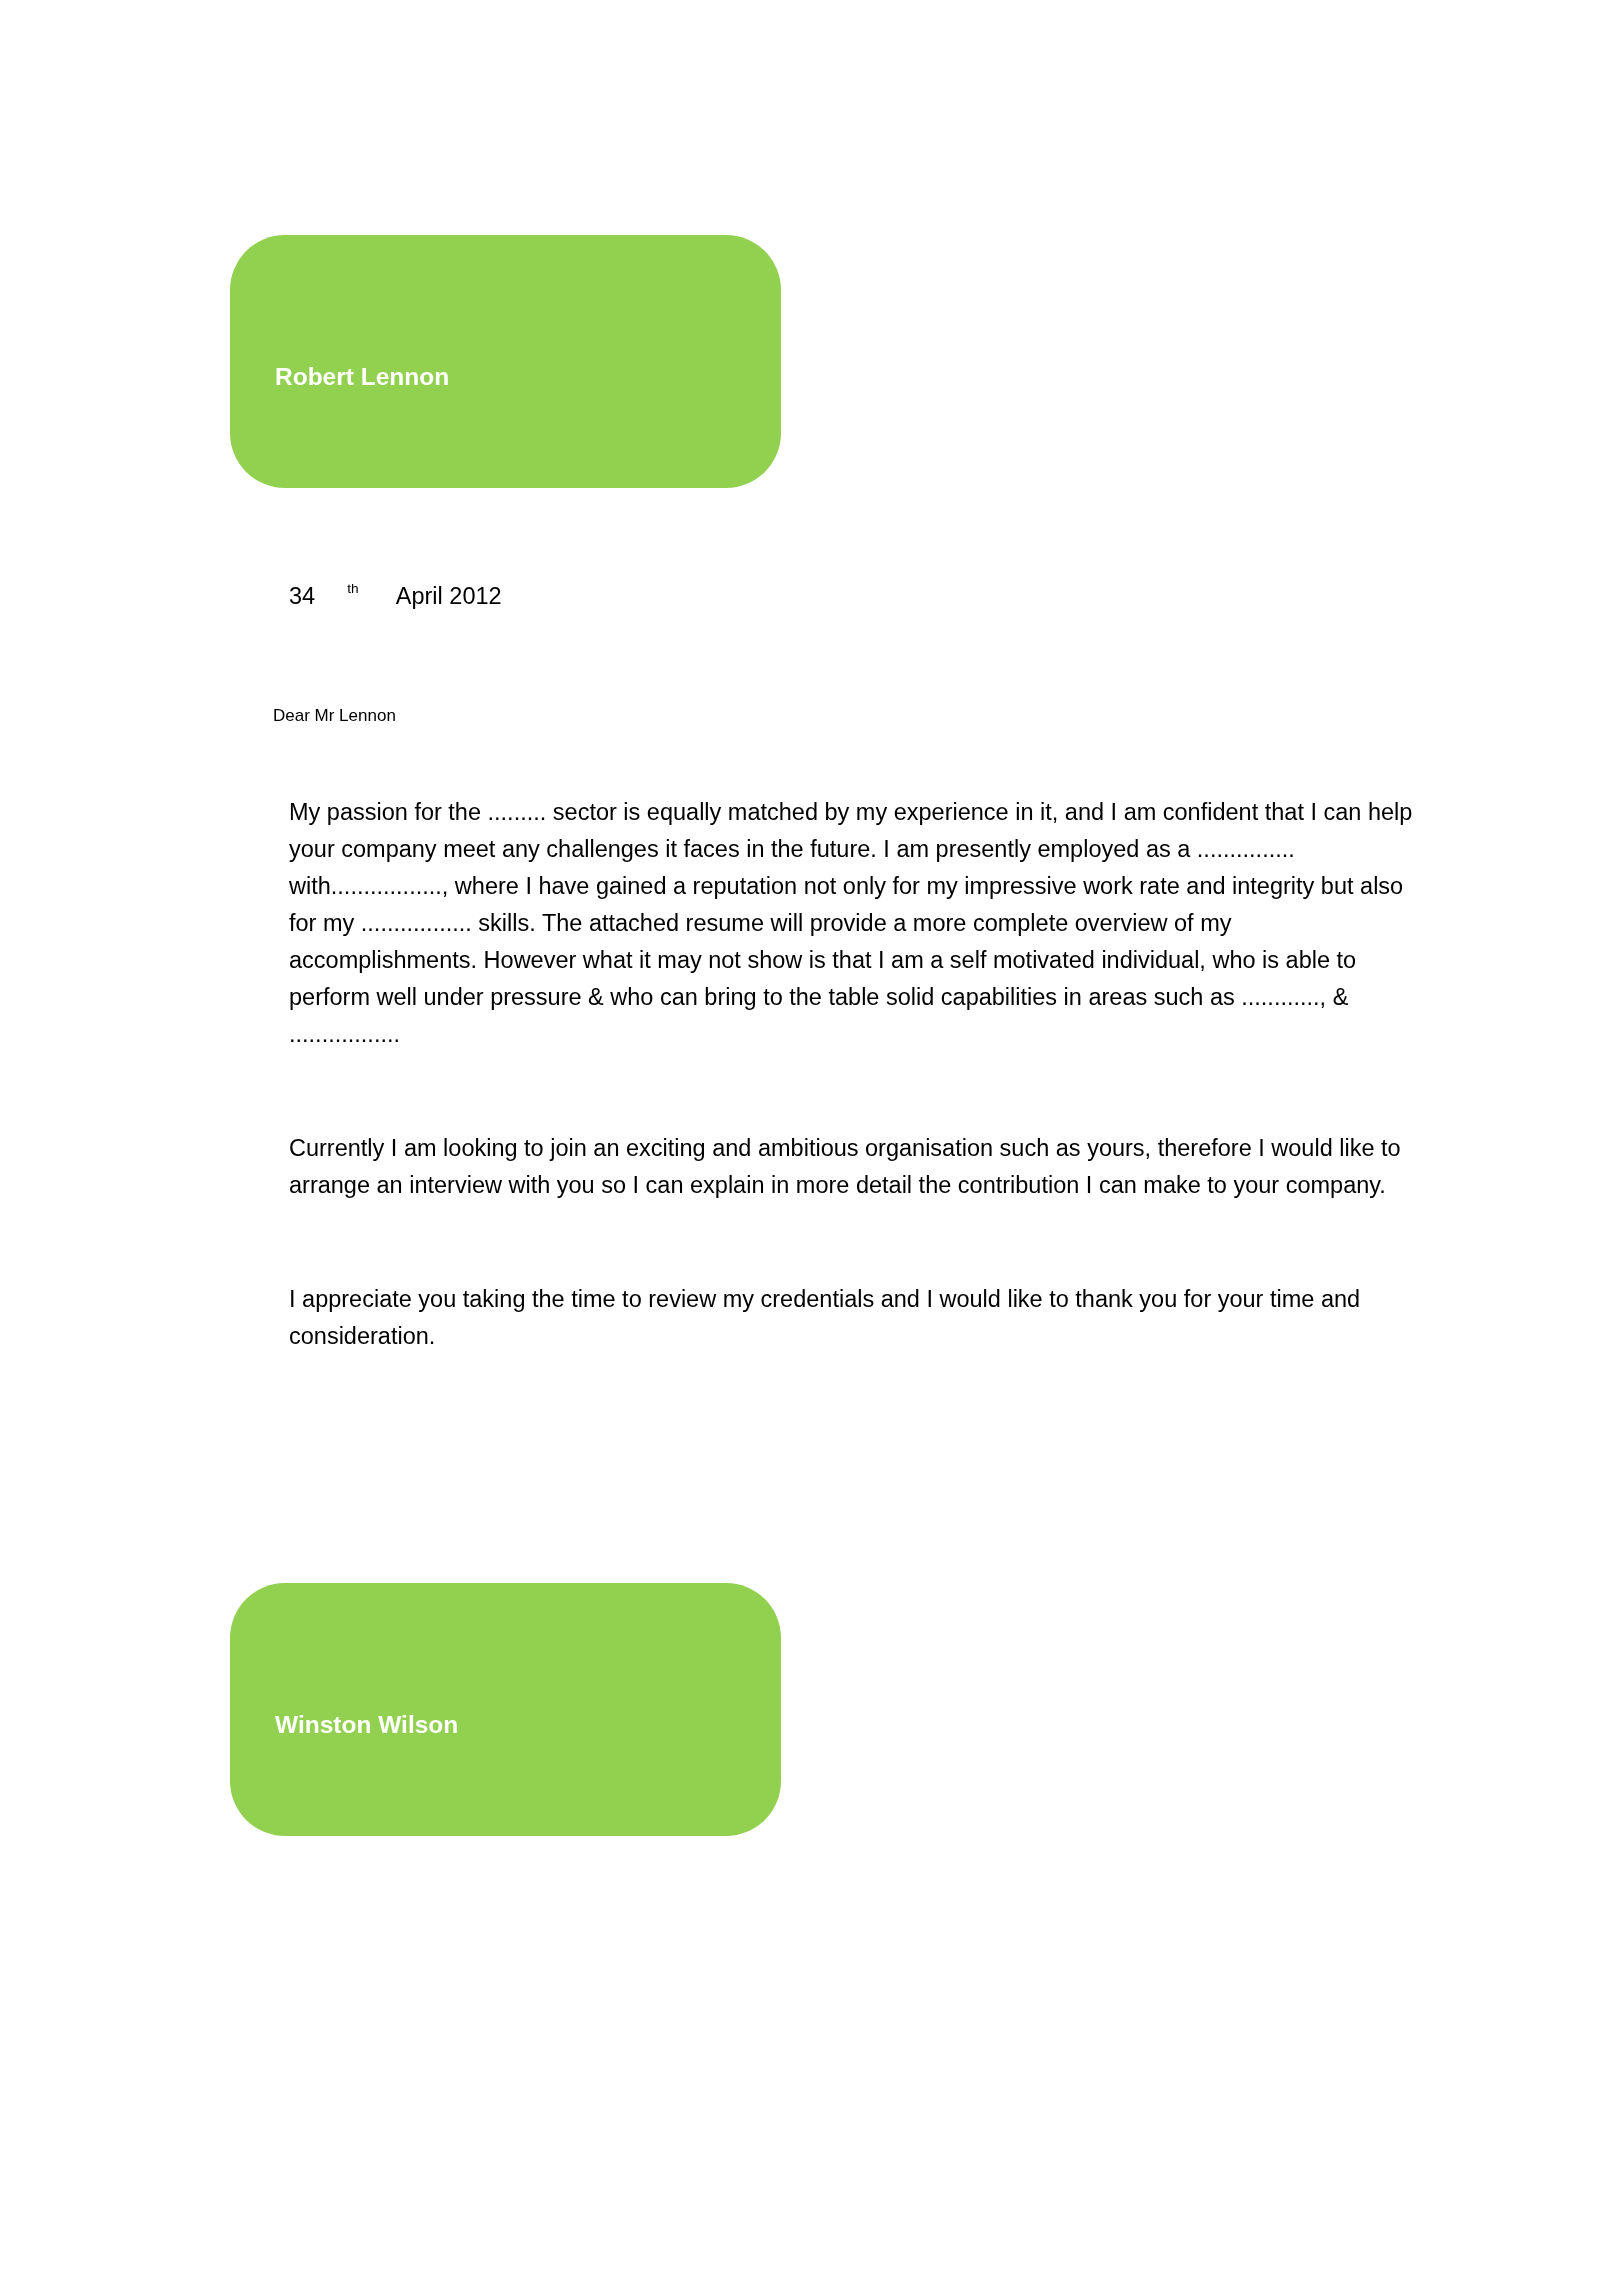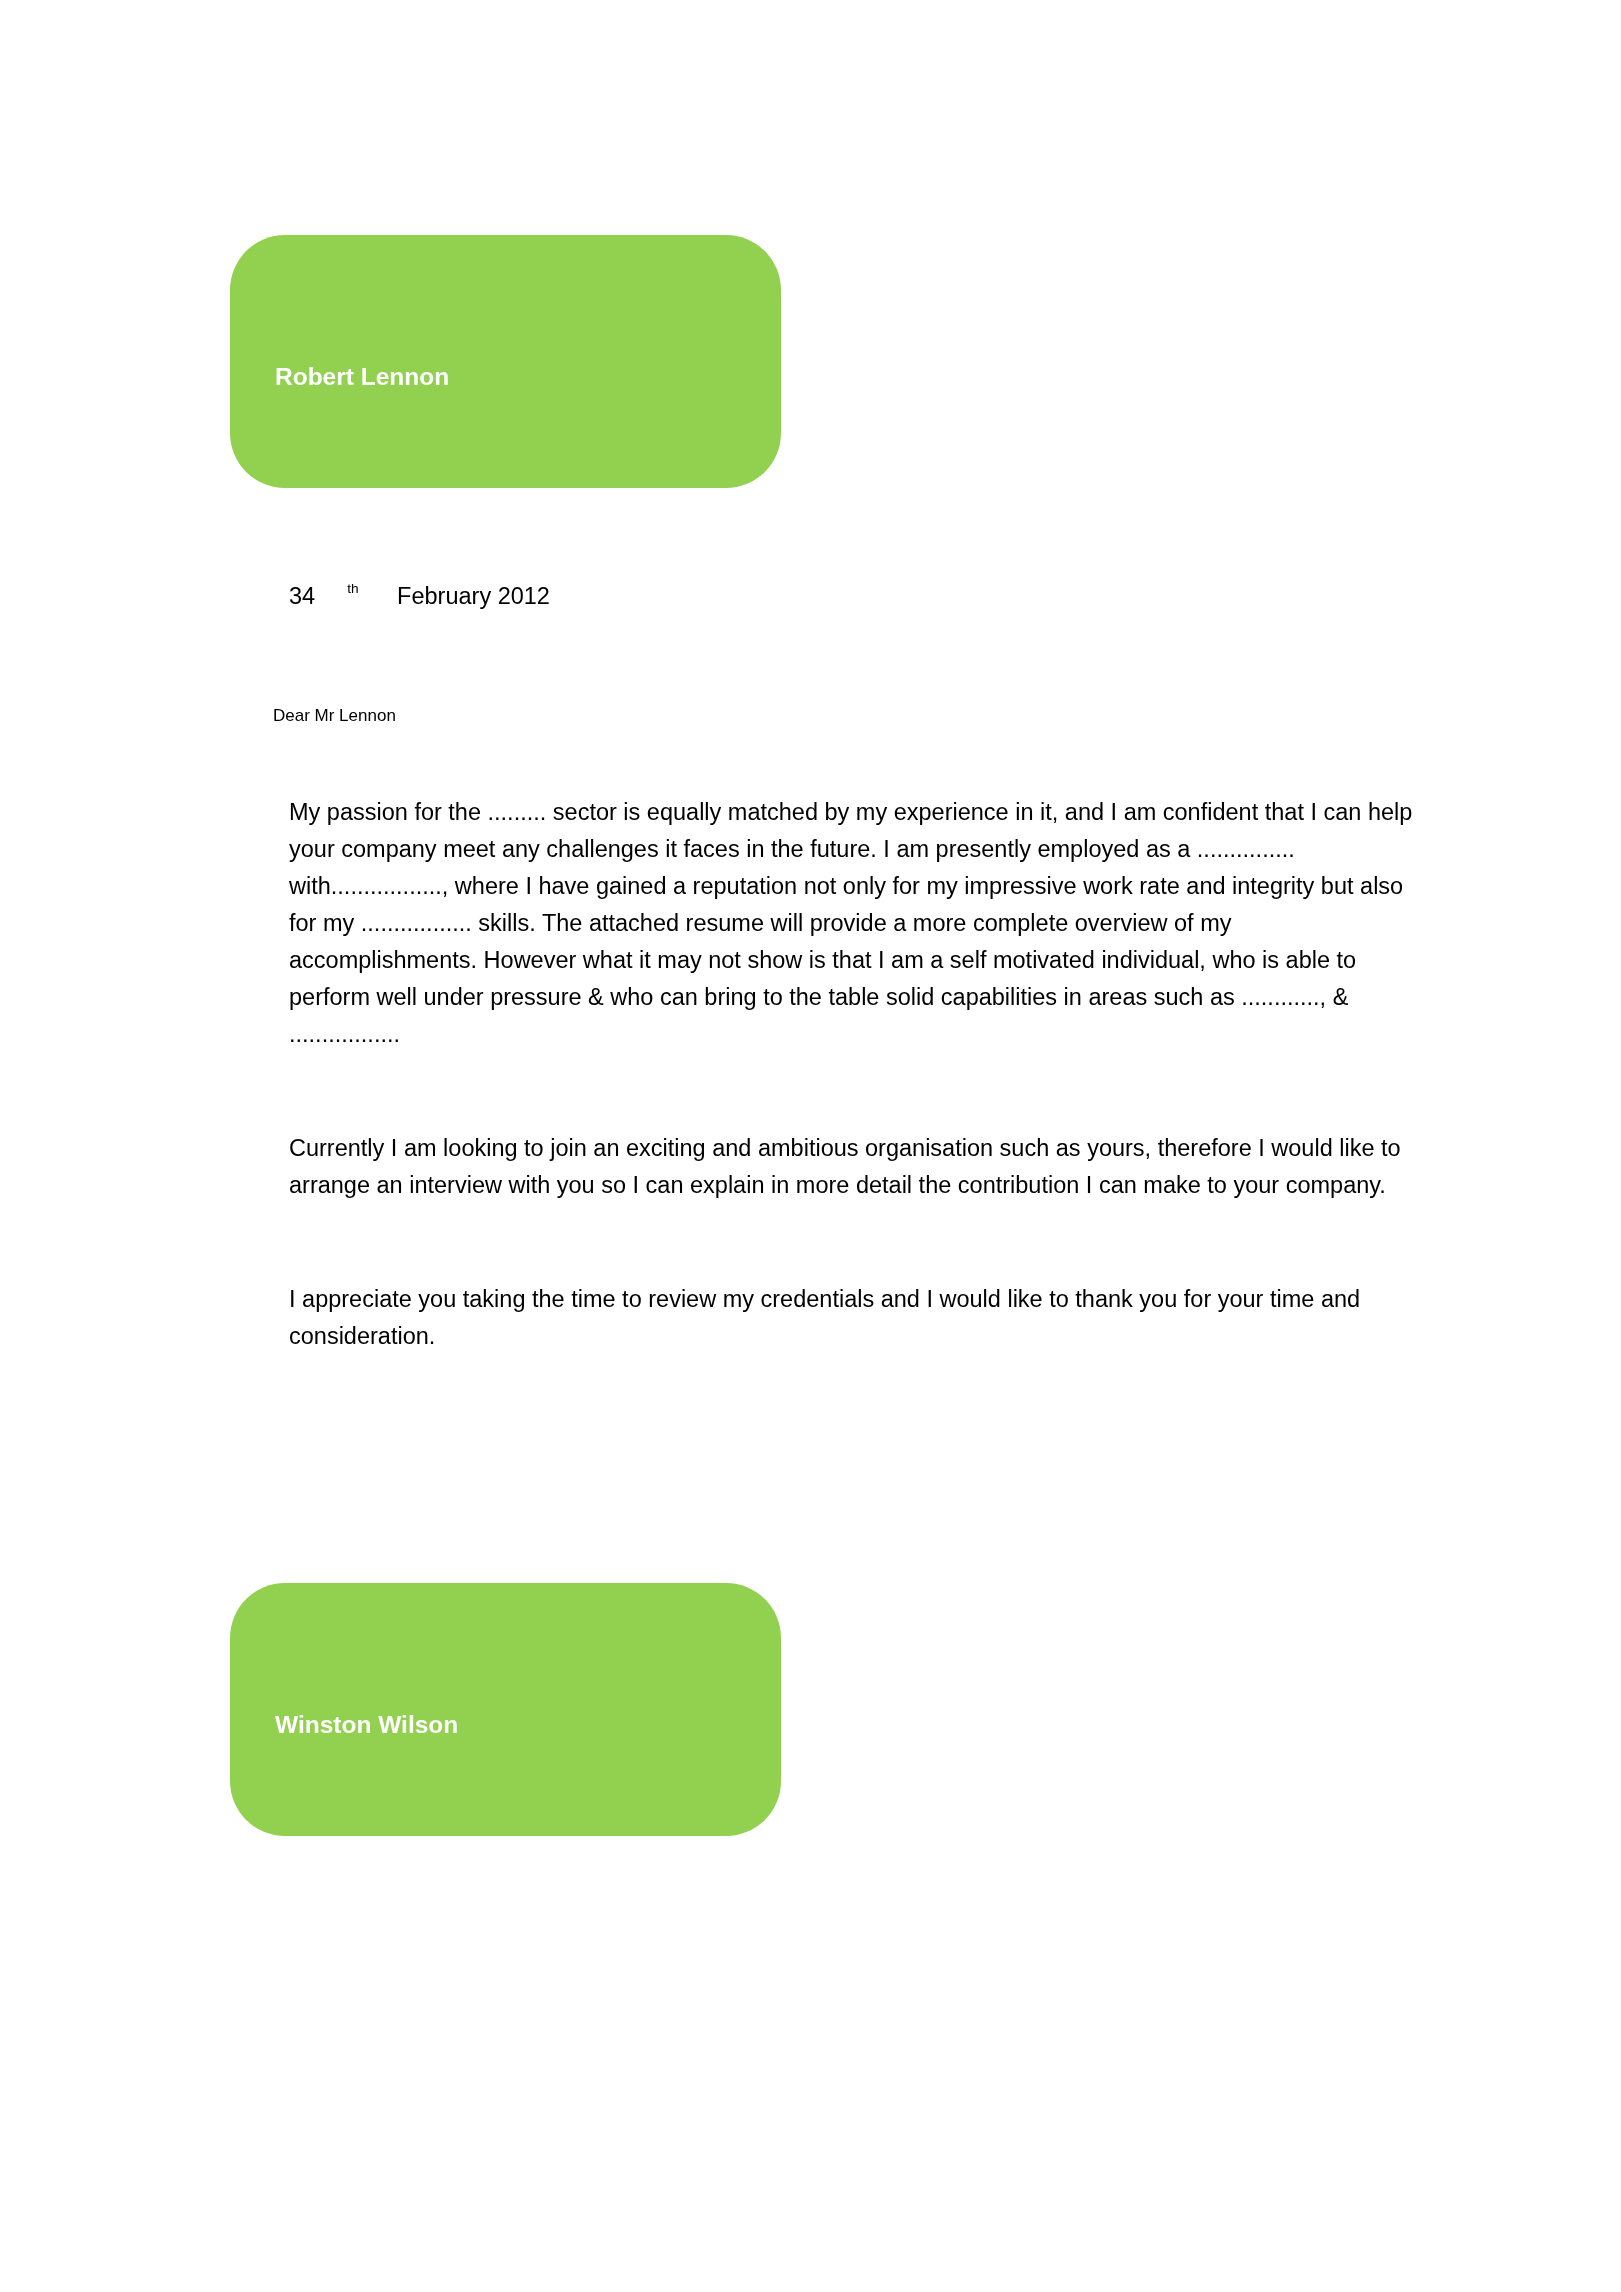--- a/index.html
+++ b/index.html
@@ -77,21 +77,21 @@
 
 <div class="page">
 
   <div class="green-box recipient-box">
     <div class="box-line">Robert Lennon</div>
     <div class="box-line">Hiring Manager</div>
     <div class="box-line">Manager Ltd</div>
     <div class="box-line">120 Vyse Street</div>
   </div>
 
-  <div class="date-line"><span>34</span><sup>th</sup><span> February 2012</span></div>
+  <div class="date-line"><span>34</span><sup>th</sup><span> April 2012</span></div>
 
   <div class="salutation">Dear Mr Lennon</div>
 
   <div class="letter-body">
     <p>My passion for the ......... sector is equally matched by my experience in it, and I am confident that I can help your company meet any challenges it faces in the future. I am presently employed as a ............... with................., where I have gained a reputation not only for my impressive work rate and integrity but also for my ................. skills. The attached resume will provide a more complete overview of my accomplishments. However what it may not show is that I am a self motivated individual, who is able to perform well under pressure &amp; who can bring to the table solid capabilities in areas such as ............, &amp; .................</p>
     <p>Currently I am looking to join an exciting and ambitious organisation such as yours, therefore I would like to arrange an interview with you so I can explain in more detail the contribution I can make to your company.</p>
     <p>I appreciate you taking the time to review my credentials and I would like to thank you for your time and consideration.</p>
   </div>
 
   <div class="green-box sender-box">

